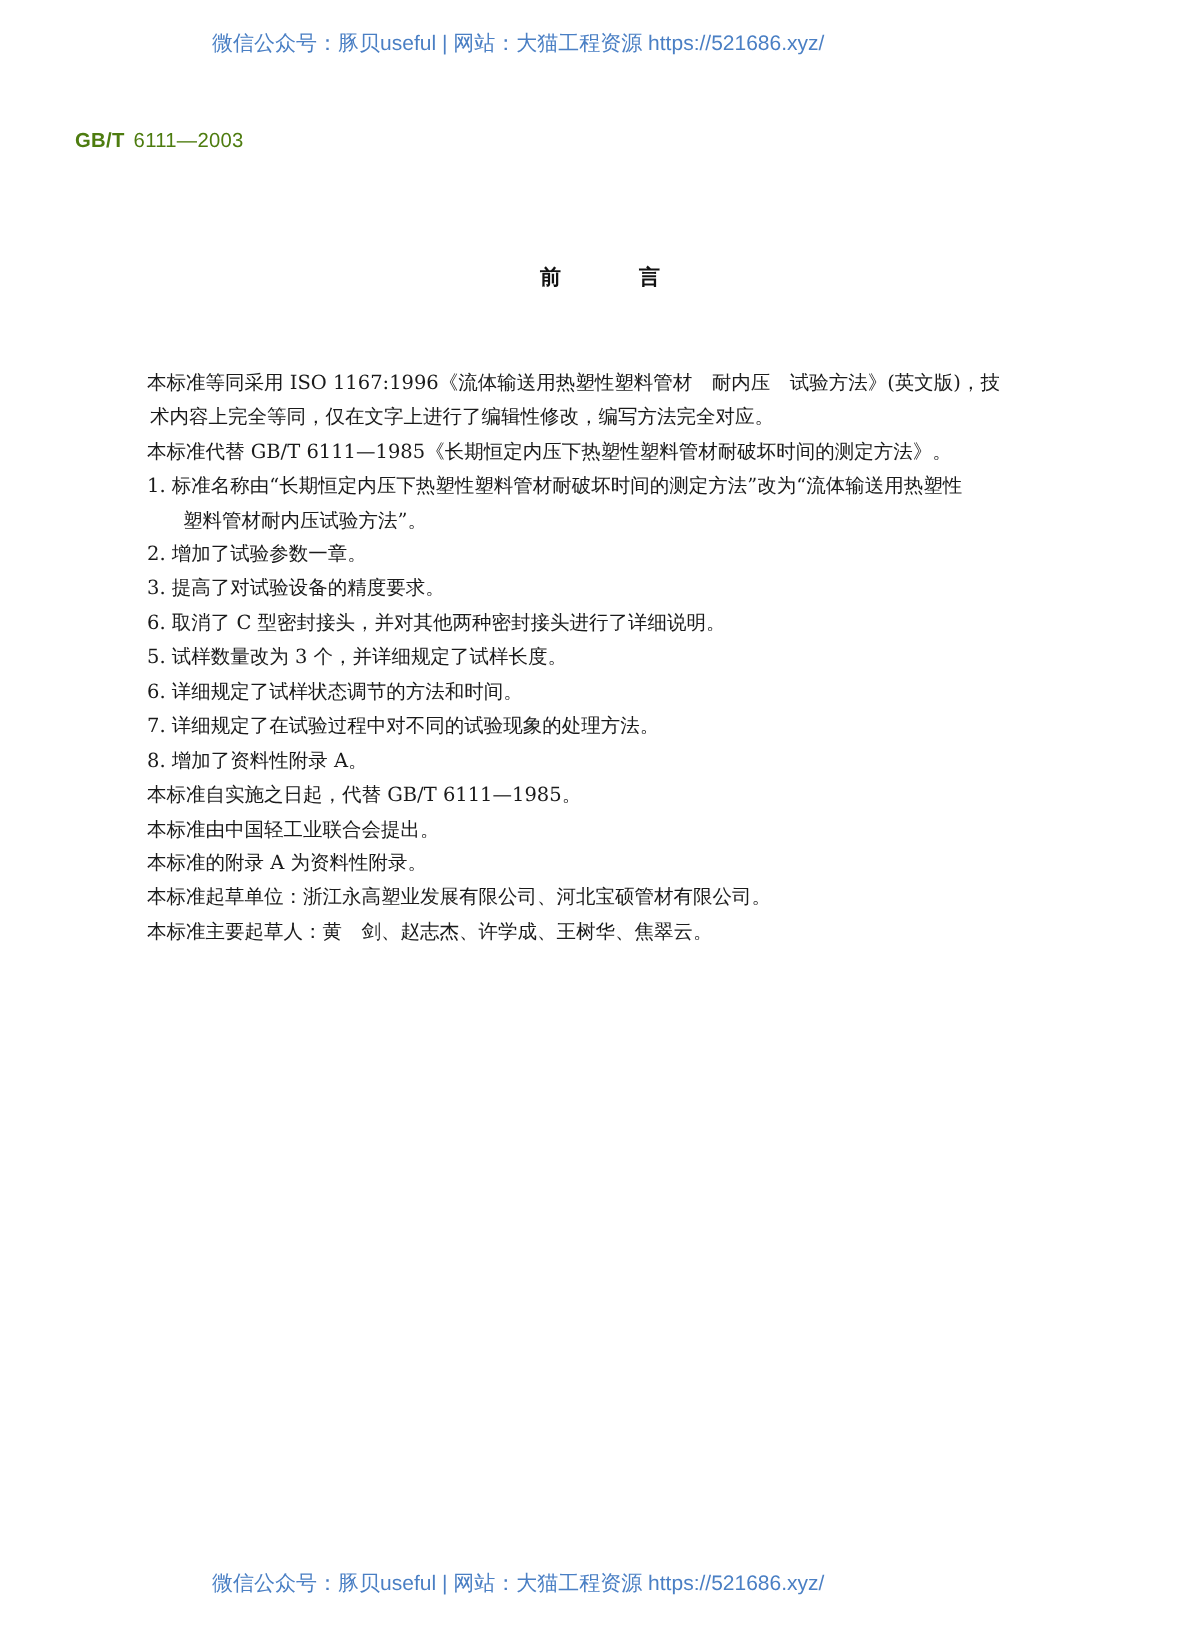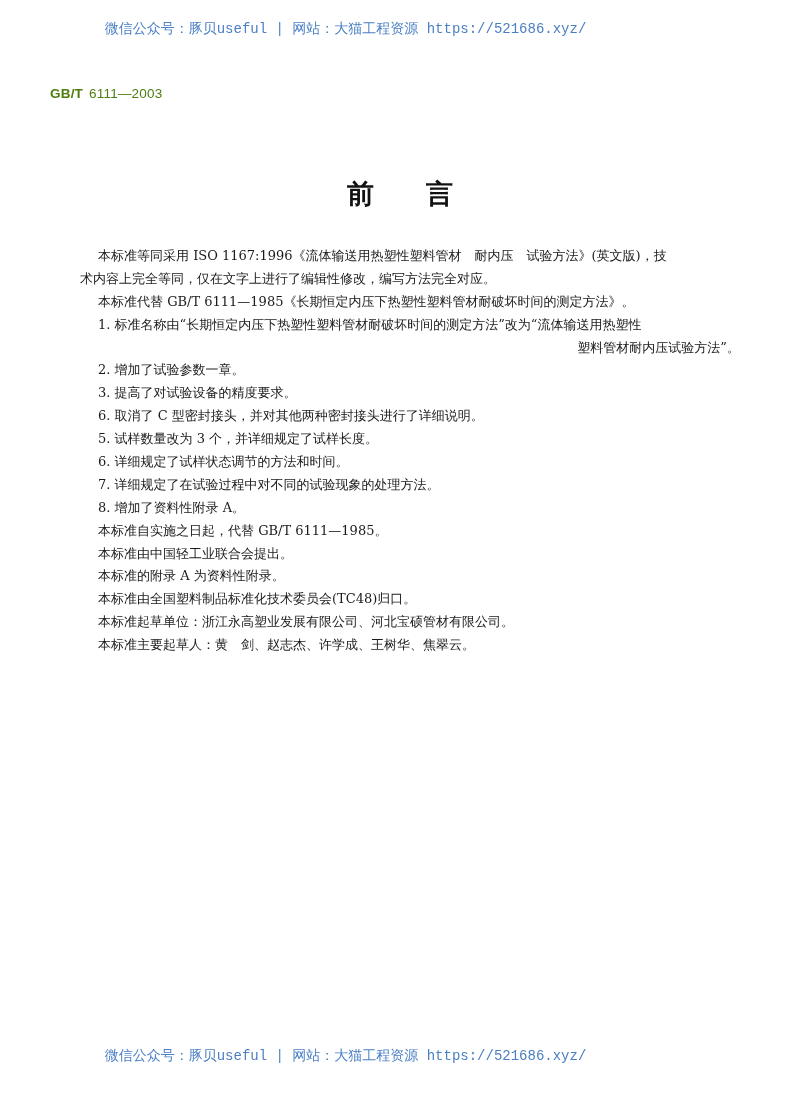--- a/index.html
+++ b/index.html
@@ -13,21 +13,21 @@
       position: relative;
       overflow: hidden;
       font-family: "DejaVu Serif", "Liberation Serif", serif;
       color: #1a1a1a;
     }
     .watermark {
       position: absolute;
       left: 0;
       width: 691px;
       text-align: center;
-      font-family: Liberation Mono, monospace;
+      font-family: Liberation Sans, sans-serif;
       font-size: 14px;
       color: #4a7fc4;
       letter-spacing: 0px;
     }
     .watermark.top { top: 20px; }
     .watermark.bottom { top: 1047px; }
     .std-code {
       position: absolute;
       left: 50px;
       top: 86px;
@@ -41,42 +41,42 @@
       font-weight: normal;
       margin-left: 6px;
     }
     .title {
       position: absolute;
       left: 0;
       top: 176px;
       width: 800px;
       text-align: center;
       font-family: "DejaVu Sans", "Liberation Sans", sans-serif;
-      font-size: 27px;
+      font-size: 14px;
       font-weight: bold;
       color: #111;
       letter-spacing: 52px;
       text-indent: 52px;
     }
     .body {
       position: absolute;
       left: 80px;
       top: 245px;
       width: 660px;
       font-size: 13px;
       line-height: 22.9px;
     }
     .line {
       display: block;
       white-space: nowrap;
       height: 22.9px;
     }
     .indent { padding-left: 18px; }
-    .indent2 { padding-left: 42px; text-align: right; }
-    .noindent { padding-left: 0; }
+    .indent2 { padding-left: 42px; }
+    .noindent { padding-left: 0; margin-left: 20px; }
   </style>
 </head>
 <body>
 
 <div class="watermark top">微信公众号：豚贝useful | 网站：大猫工程资源 https://521686.xyz/</div>
 
 <div class="std-code">
   <span>GB/T</span><span class="num">6111—2003</span>
 </div>
 
@@ -91,18 +91,17 @@
   <span class="line indent">2. 增加了试验参数一章。</span>
   <span class="line indent">3. 提高了对试验设备的精度要求。</span>
   <span class="line indent">6. 取消了 C 型密封接头，并对其他两种密封接头进行了详细说明。</span>
   <span class="line indent">5. 试样数量改为 3 个，并详细规定了试样长度。</span>
   <span class="line indent">6. 详细规定了试样状态调节的方法和时间。</span>
   <span class="line indent">7. 详细规定了在试验过程中对不同的试验现象的处理方法。</span>
   <span class="line indent">8. 增加了资料性附录 A。</span>
   <span class="line indent">本标准自实施之日起，代替 GB/T 6111—1985。</span>
   <span class="line indent">本标准由中国轻工业联合会提出。</span>
   <span class="line indent">本标准的附录 A 为资料性附录。</span>
-  <span class="line indent">本标准由全国塑料制品标准化技术委员会(TC48)归口。</span>
   <span class="line indent">本标准起草单位：浙江永高塑业发展有限公司、河北宝硕管材有限公司。</span>
   <span class="line indent">本标准主要起草人：黄　剑、赵志杰、许学成、王树华、焦翠云。</span>
 </div>
 
 <div class="watermark bottom">微信公众号：豚贝useful | 网站：大猫工程资源 https://521686.xyz/</div>
 
 </body></html>

